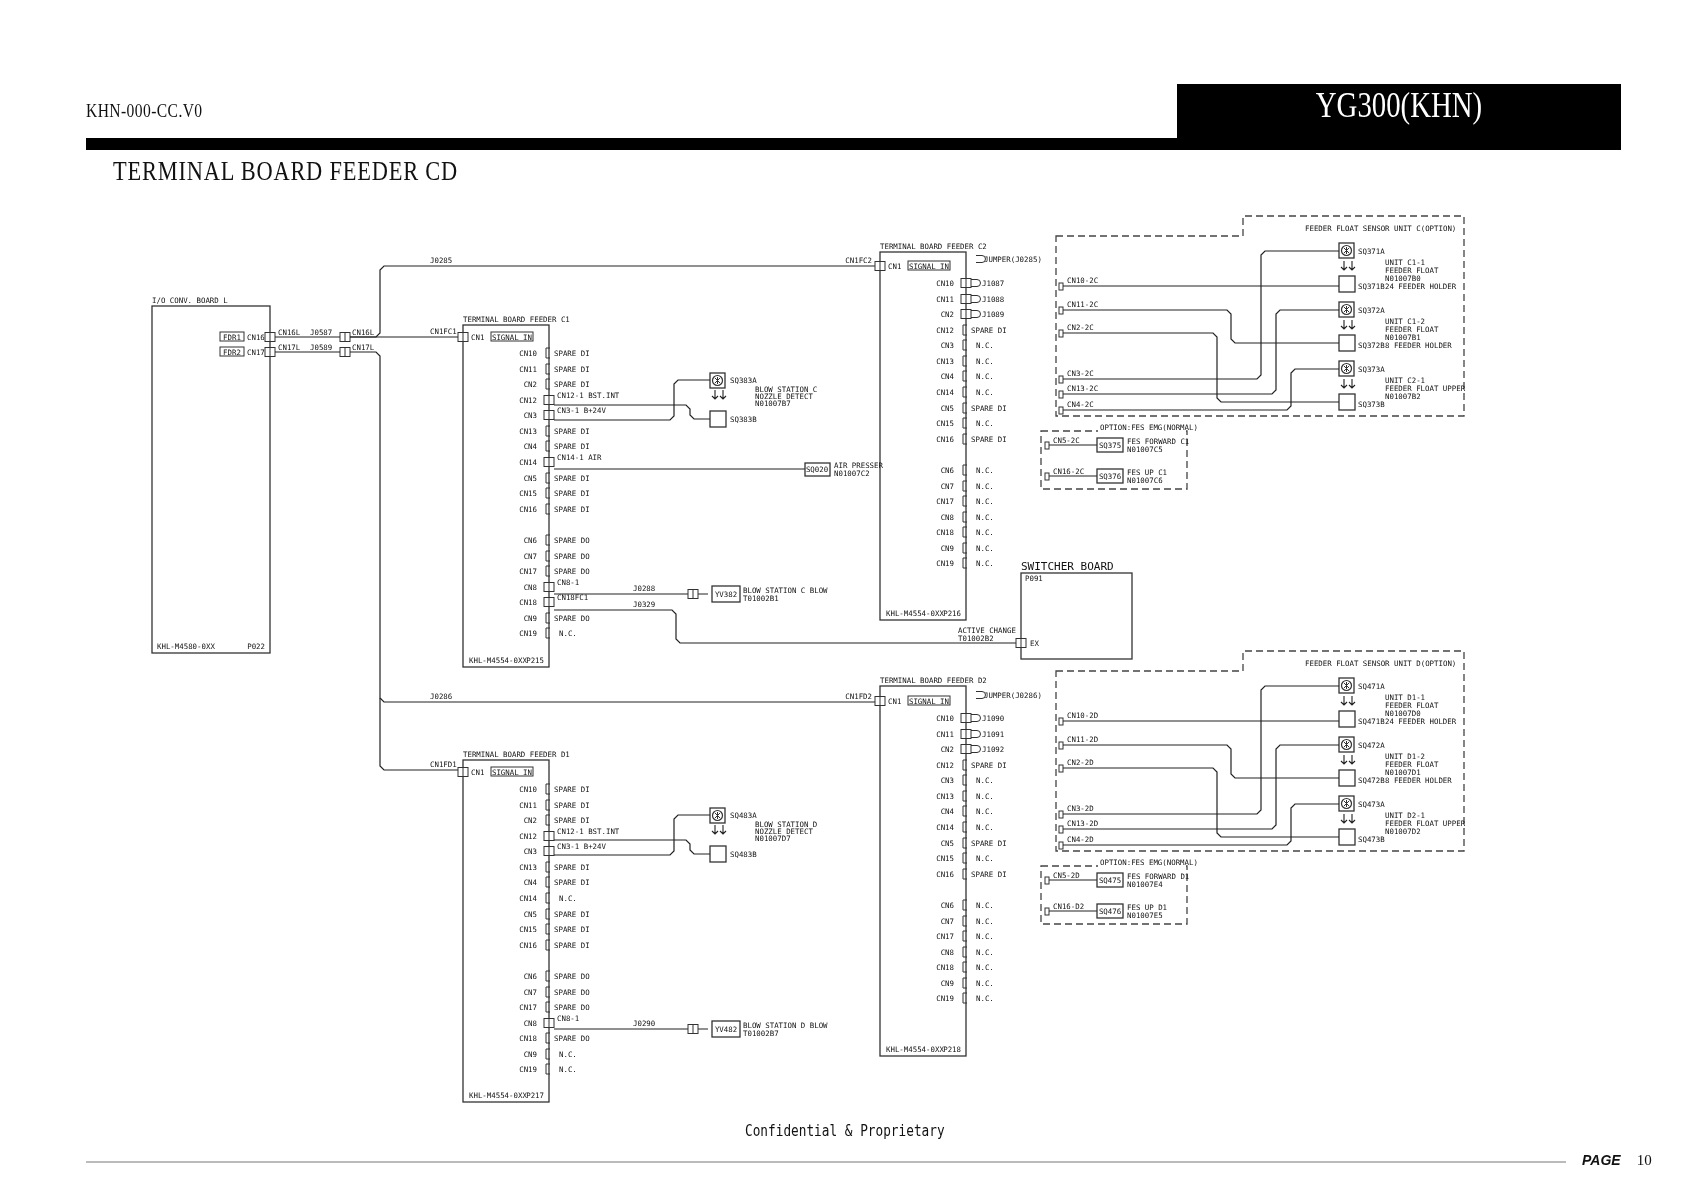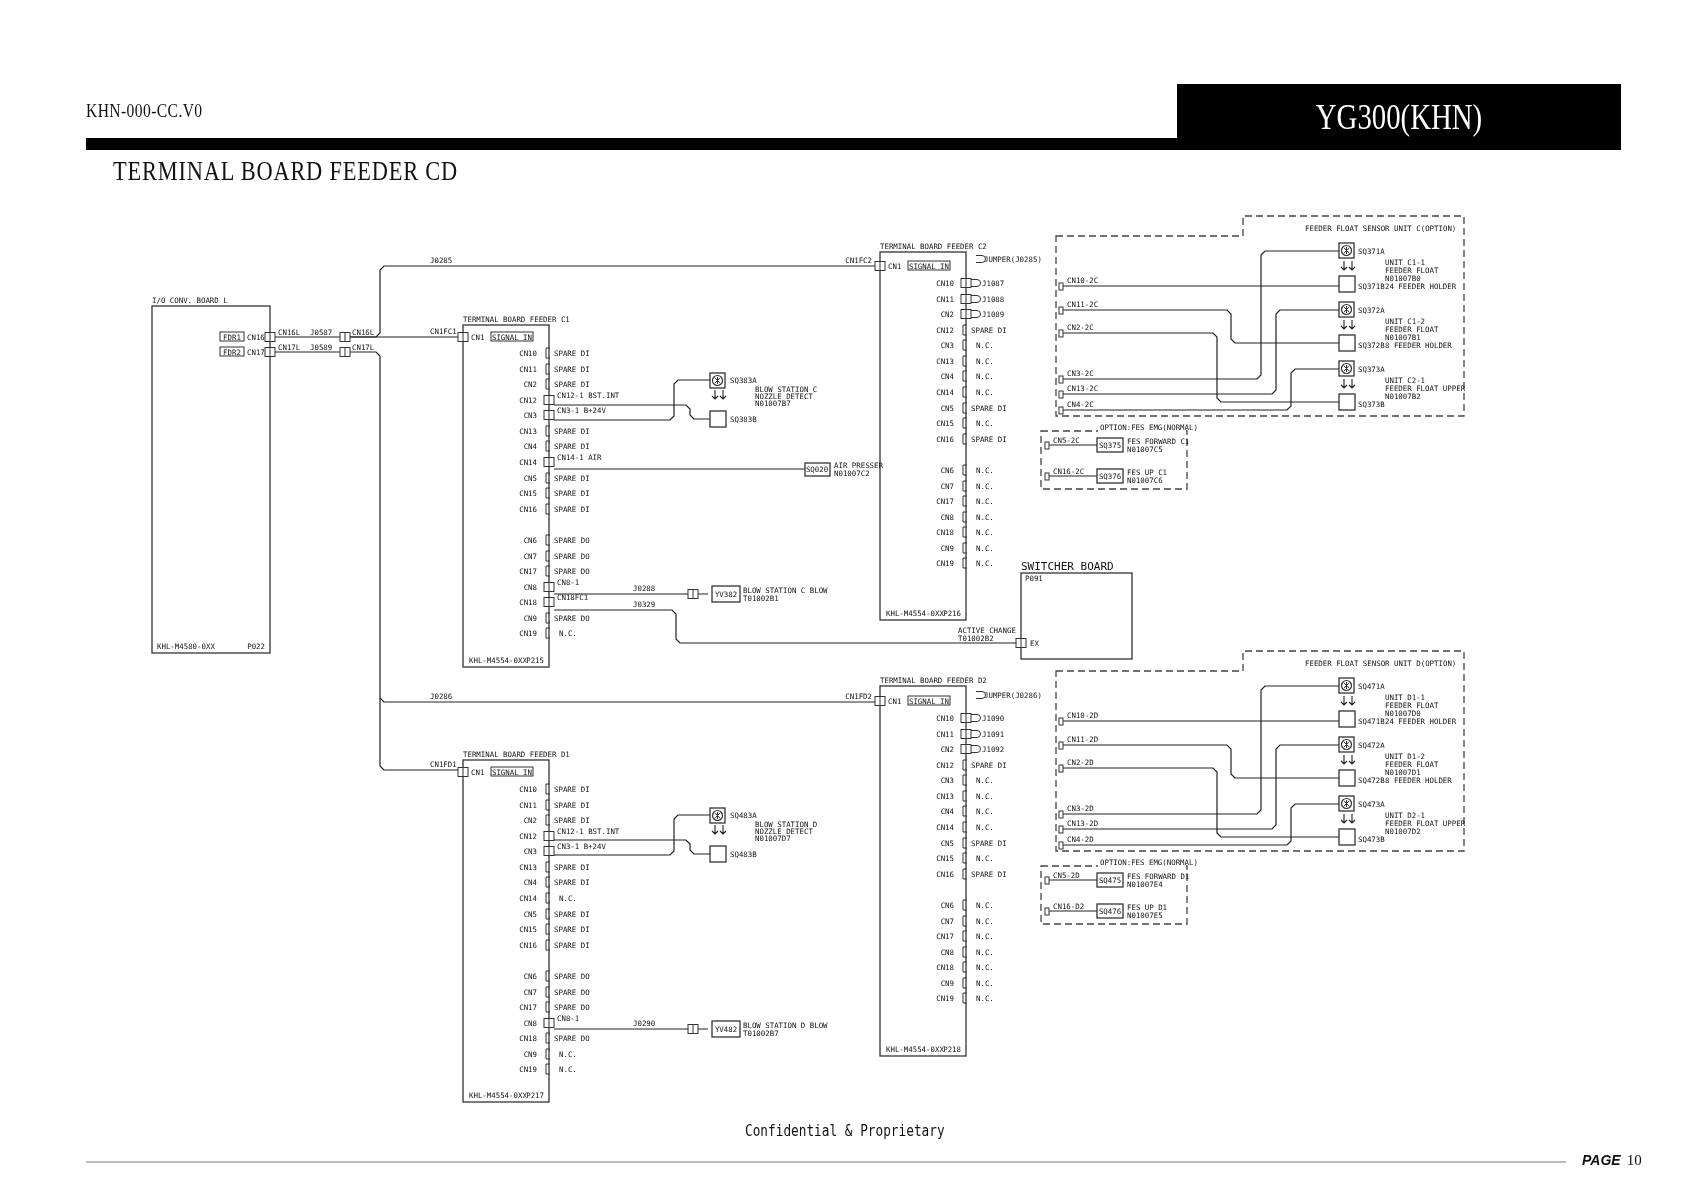--- a/index.html
+++ b/index.html
@@ -1,27 +1,27 @@
 <!DOCTYPE html>
 <html><head>
 <meta charset="utf-8">
 <style>
   html,body{margin:0;padding:0;background:#fff;}
   body{width:1682px;height:1190px;position:relative;overflow:hidden;font-family:"DejaVu Sans Mono","Liberation Mono",monospace;}
   #doc-code{position:absolute;left:86px;top:100px;font-family:"Liberation Serif","DejaVu Serif",serif;font-size:19px;color:#111;transform:scaleX(0.82);transform-origin:left top;letter-spacing:0.5px;}
   #header-bar{position:absolute;left:86px;top:138px;width:1535px;height:12px;background:#000;}
-  #model-box{position:absolute;left:1177px;top:84px;width:444px;height:66px;background:#000;color:#fff;display:flex;align-items:center;justify-content:center;}
+  #model-box{position:absolute;left:1177px;top:84px;width:444px;height:66px;background:#000;color:#fff;display:flex;justify-content:center;}
   #model-box span{font-family:"Liberation Serif","DejaVu Serif",serif;font-size:36px;transform:scaleX(0.8);display:inline-block;}
   #page-title{position:absolute;left:113px;top:155px;font-family:"Liberation Serif","DejaVu Serif",serif;font-size:28px;color:#111;transform:scaleX(0.8);transform-origin:left top;letter-spacing:1px;}
   #schematic{position:absolute;left:0;top:0;}
   #footer-conf{position:absolute;left:745px;top:1122px;font-family:"DejaVu Sans Mono",monospace;font-size:15px;color:#111;transform:scaleX(0.85);transform-origin:left top;}
   #footer-line{position:absolute;left:86px;top:1161px;width:1480px;height:2px;background:#bbb;}
   #footer-page{position:absolute;left:1582px;top:1152px;font-size:14px;color:#111;}
   #footer-page .pg{font-family:Liberation Sans, sans-serif;font-style:italic;font-weight:bold;}
-  #footer-page .num{font-family:"Liberation Serif",serif;margin-left:6px;font-size:15px;}
+  #footer-page .num{font-family:"Liberation Serif",serif;margin-left:16px;font-size:15px;}
   svg text{font-family:"DejaVu Sans Mono","Liberation Mono",monospace;font-size:7.4px;fill:#111;}
   svg .big{font-size:11px;}
 </style>
 </head>
 <body>
 
 <div id="doc-code">KHN-000-CC.V0</div>
 <div id="header-bar"></div>
 <div id="model-box">
     <span>YG300(KHN)</span>

